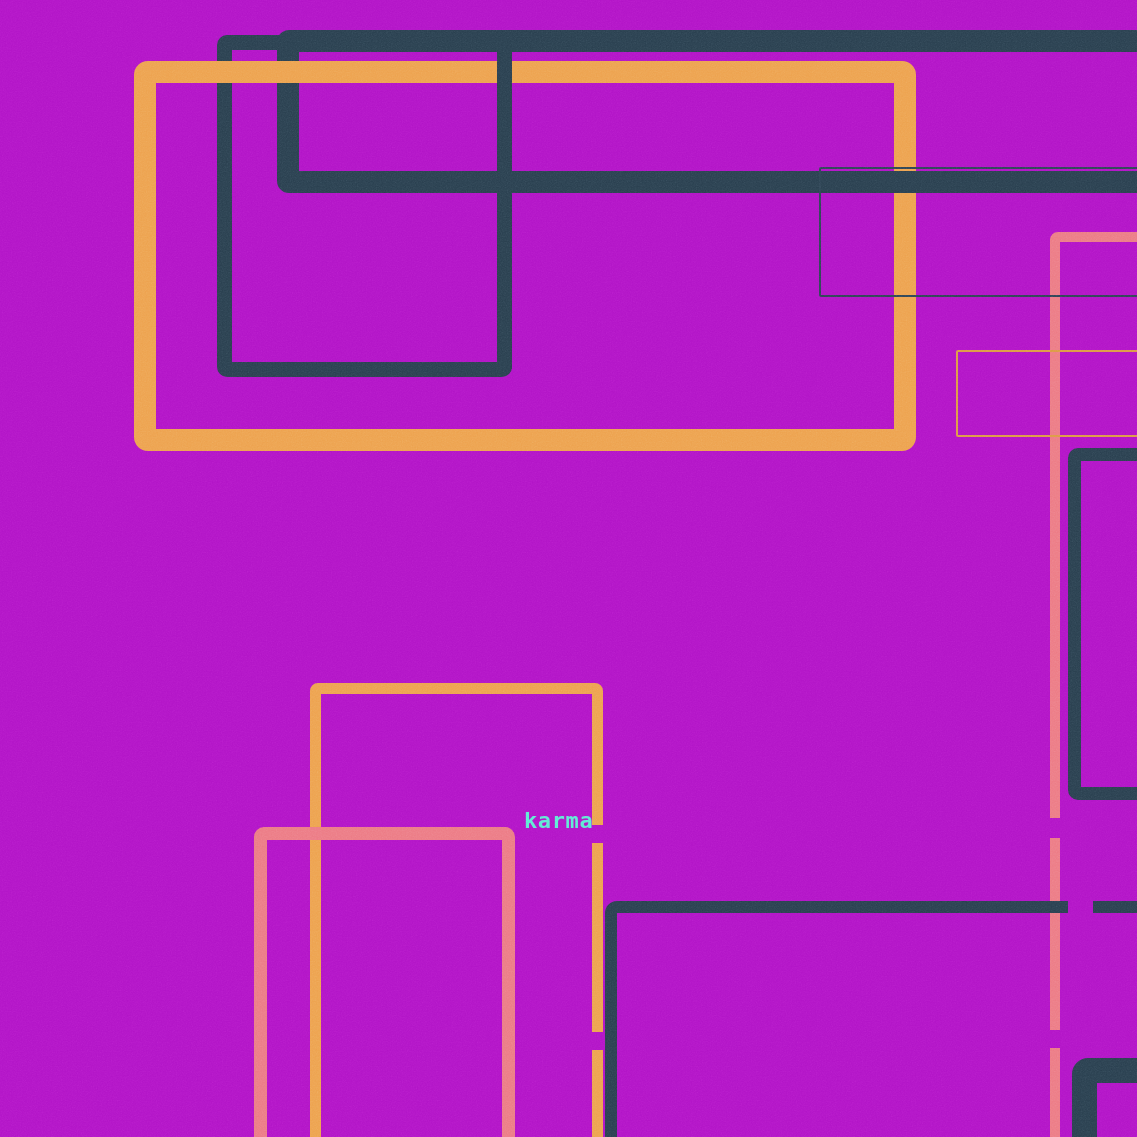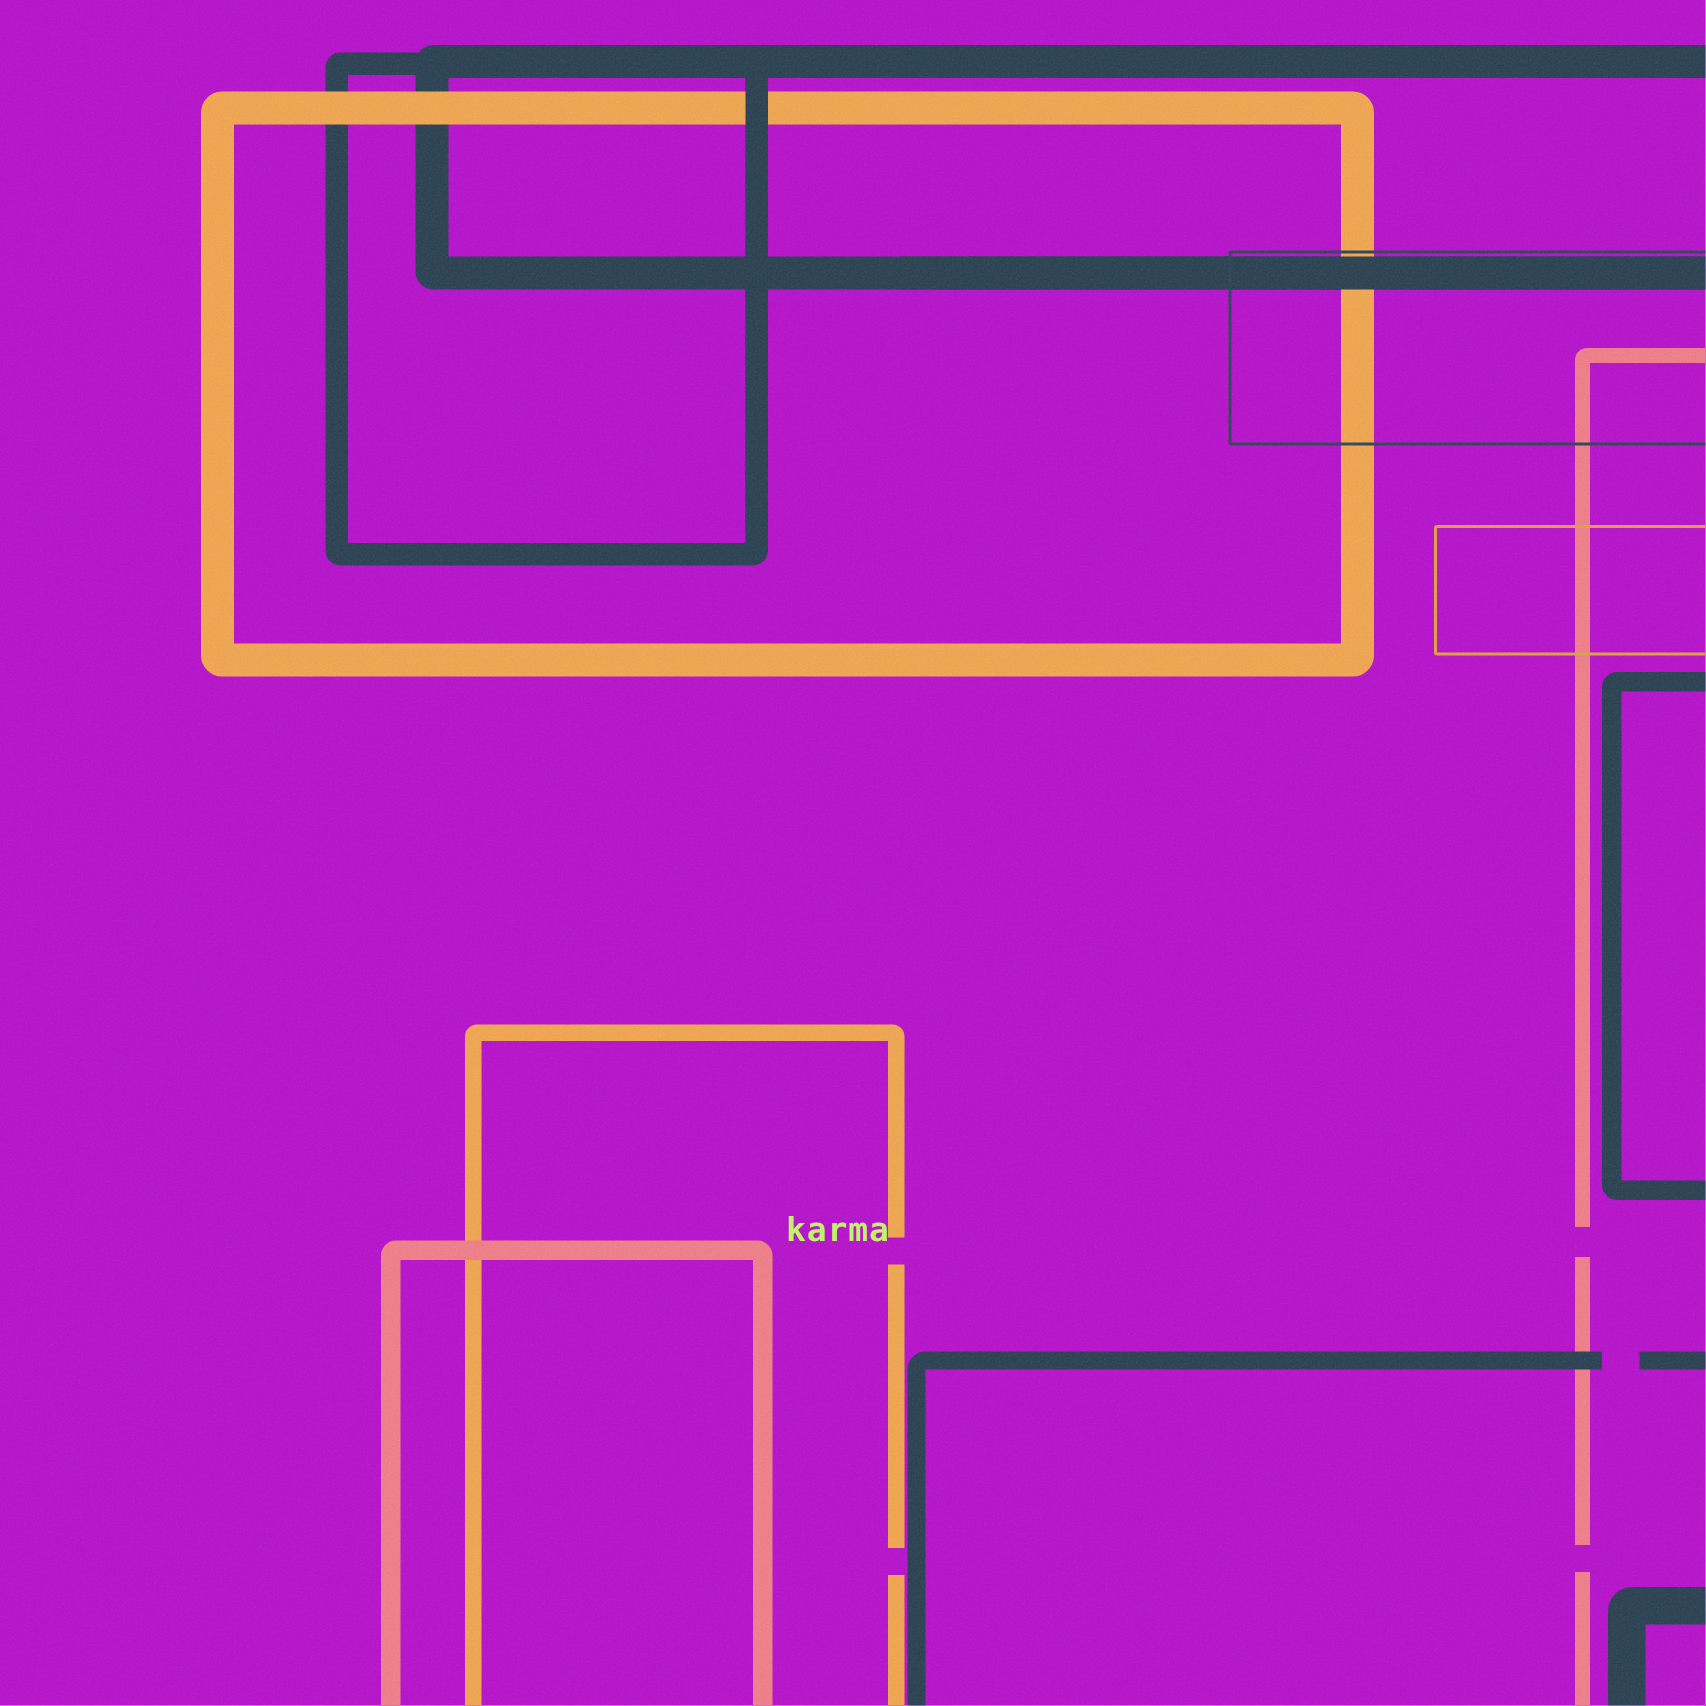--- a/index.html
+++ b/index.html
@@ -24,21 +24,21 @@
     position: absolute; z-index: 7;
     font-weight: bold; line-height: 1;
     letter-spacing: 0.6px;
     white-space: pre;
   }
 </style>
 </head>
 <body>
 
 <div id="canvas" style="background: rgb(178, 20, 199);">
-  <div id="art-label" style="left: 524px; top: 810px; font-size: 22px; color: #bef264;">karma</div>
+  <div id="art-label" style="left: 524px; top: 810px; font-size: 22px; color: #5eead4;">karma</div>
   <svg id="noise-overlay" xmlns="http://www.w3.org/2000/svg" width="1137" height="1137">
     <filter id="grain">
       <feTurbulence type="fractalNoise" baseFrequency="0.8" numOctaves="2" stitchTiles="stitch"></feTurbulence>
       <feColorMatrix type="saturate" values="0"></feColorMatrix>
     </filter>
     <rect width="1137" height="1137" filter="url(#grain)"></rect>
   </svg>
 <div class="shape" style="left: 217px; top: 35px; width: 295px; height: 342px; z-index: 1; border: 15px solid rgb(41, 63, 79); border-radius: 10px;"></div>
     <div class="shape" style="left: 277px; top: 30px; width: 900px; height: 163px; z-index: 1; border: 22px solid rgb(41, 63, 79); border-radius: 12px;"></div>
     <div class="shape" style="left: 134px; top: 61px; width: 782px; height: 390px; z-index: 2; border: 22px solid rgb(237, 162, 78); border-radius: 14px;"></div>

